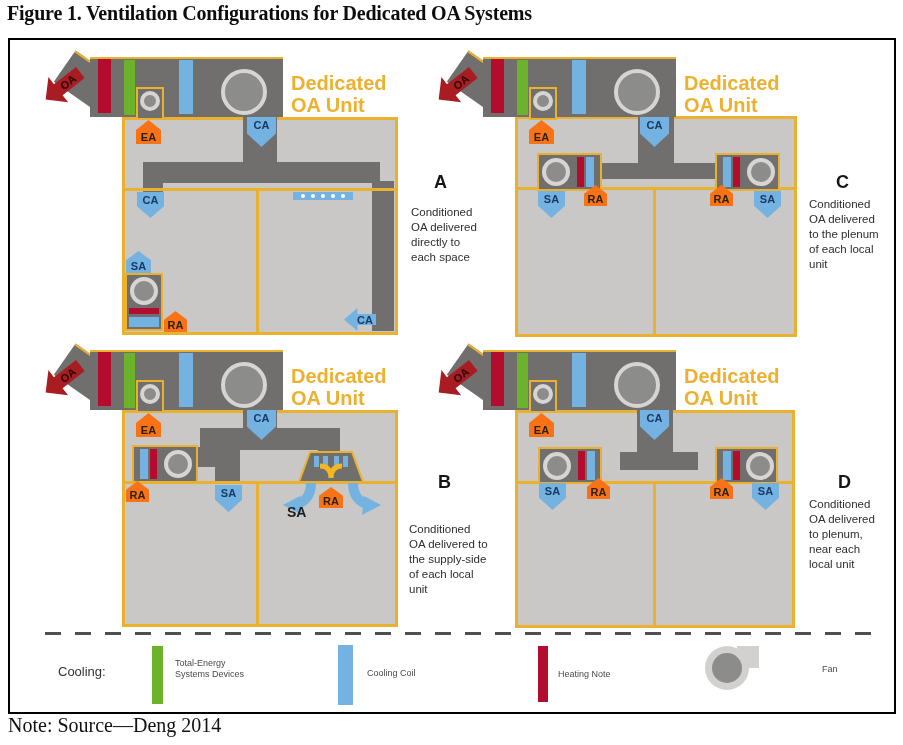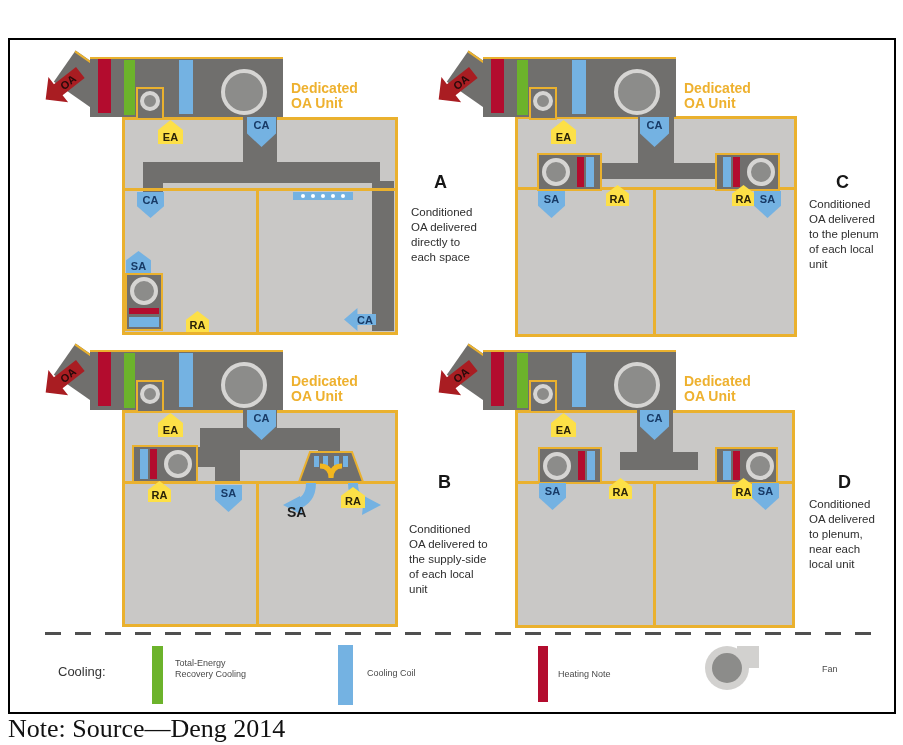--- a/index.html
+++ b/index.html
@@ -2,47 +2,47 @@
 <html><head>
 <meta charset="utf-8">
 <style>
   html,body{margin:0;padding:0;background:#fff;}
   .page{position:relative;width:903px;height:745px;background:#fff;overflow:hidden;
         font-family:"Liberation Sans",sans-serif;}
   .fig-title{position:absolute;left:7px;top:2px;font-family:"Liberation Serif",serif;
         font-weight:bold;font-size:20px;color:#0d0d0d;letter-spacing:-0.2px;}
   .fig{position:absolute;left:8px;top:38px;width:884px;height:672px;border:2px solid #000;background:#fff;}
   .note{position:absolute;left:8px;top:714px;font-family:"Liberation Serif",serif;
-        font-size:26px;color:#111;}
+        font-size:20px;color:#111;}
 
   
   .abs{position:absolute;}
   .duct{position:absolute;background:#706f6d;}
   .bldg{position:absolute;background:#c9c8c6;border:3px solid #eab12e;box-sizing:border-box;}
   .hline{position:absolute;height:3px;background:#eab12e;}
   .vline{position:absolute;width:3px;background:#eab12e;}
   .vbar{position:absolute;}
   .red{background:#b30c2e;} .green{background:#6cb32b;} .blue{background:#74b2e2;}
   .fan{position:absolute;border-radius:50%;border:4px solid #d6d5d3;background:#8c8c8a;box-sizing:border-box;}
 
   .oaunit{position:absolute;width:280px;height:92px;}
   .duct-main{position:absolute;left:0;top:0;width:193px;height:60px;background:#706f6d;
              border-top:2px solid #eab12e;box-sizing:border-box;}
   .intake{position:absolute;left:-30px;top:5px;width:52px;height:36px;background:#706f6d;
           transform:rotate(35deg);border-top:2px solid #eab12e;}
   .fanbox{position:absolute;left:46px;top:30px;width:28px;height:33px;background:#706f6d;
           border:2px solid #eab12e;box-sizing:border-box;}
-  .unit-title{position:absolute;left:201px;top:24px;width:96px;font-weight:bold;font-size:14px;
+  .unit-title{position:absolute;left:201px;top:16px;width:96px;font-weight:bold;font-size:20px;
               line-height:1.08;color:#eeb12f;}
   .oa-svg{position:absolute;left:-50px;top:6px;}
 
   .pent{position:absolute;clip-path:polygon(50% 0,100% 42%,100% 100%,0 100%,0 42%);
         display:flex;align-items:flex-end;justify-content:center;
         font-weight:bold;font-size:11px;line-height:1;padding-bottom:1px;box-sizing:border-box;}
-  .pent.gold{background:#fde047;color:#2a2208;margin-left:22px;}
+  .pent.gold{background:#f97316;color:#2a2208;}
   .pent.bluea{background:#74b2e2;color:#173a66;}
   .ar-down{position:absolute;clip-path:polygon(0 0,100% 0,100% 55%,50% 100%,0 55%);
         background:#74b2e2;color:#173a66;font-weight:bold;font-size:11px;text-align:center;
         padding-top:2px;box-sizing:border-box;}
   .ar-left{position:absolute;clip-path:polygon(0 50%,42% 0,42% 26%,100% 26%,100% 74%,42% 74%,42% 100%);
         background:#74b2e2;color:#173a66;font-weight:bold;font-size:11px;
         display:flex;align-items:center;justify-content:flex-end;padding-right:3px;box-sizing:border-box;}
 
   .lunit{position:absolute;background:#706f6d;border:2px solid #eab12e;box-sizing:border-box;}
   .diff{position:absolute;background:#74b2e2;display:flex;gap:6px;align-items:center;justify-content:center;}
@@ -58,20 +58,21 @@
   .lg-head{position:absolute;font-size:13px;color:#333;}
   .lg-fan-body{position:absolute;left:0;top:0;width:44px;height:44px;border-radius:50%;background:#d2d1cf;}
   .lg-fan-tab{position:absolute;right:0;top:0;width:22px;height:22px;background:#d2d1cf;}
   .lg-fan-wheel{position:absolute;left:7px;top:7px;width:30px;height:30px;border-radius:50%;background:#8c8c8a;}
   svg text{font-family:"Liberation Sans",sans-serif;}
 </style>
 </head>
 <body>
 
 <div class="page">
+  <div class="fig-title">Figure 1. Ventilation Configurations for Dedicated OA Systems</div>
 
   <div class="fig">
 
     <div>
       <div class="bldg" style="left:112px;top:77px;width:276px;height:218px"></div>
       <div class="duct" style="left:233px;top:77px;width:34px;height:47px"></div>
       <div class="duct" style="left:133px;top:122px;width:237px;height:21px"></div>
       <div class="duct" style="left:133px;top:141px;width:20px;height:11px"></div>
       <div class="duct" style="left:362px;top:141px;width:22px;height:150px"></div>
       <div class="hline" style="left:112px;top:148px;width:276px"></div>
@@ -311,21 +312,21 @@
 
       <div class="cap-letter" style="left:828px;top:432px">D</div>
       <div class="cap-desc" style="left:799px;top:457px;width:74px">Conditioned OA delivered to plenum, near each local unit</div>
     </div>
 
     <div>
       <div class="dashes" style="left:35px;top:592px;width:830px"></div>
       <div class="lg-head" style="left:48px;top:624px">Cooling:</div>
 
       <div class="vbar green" style="left:142px;top:606px;width:11px;height:58px"></div>
-      <div class="lg-label" style="left:165px;top:618px;width:82px">Total-Energy Recovery Cooling</div>
+      <div class="lg-label" style="left:165px;top:618px;width:82px">Total-Energy Systems Devices</div>
 
       <div class="vbar blue" style="left:328px;top:605px;width:15px;height:60px"></div>
       <div class="lg-label" style="left:357px;top:628px;width:70px">Cooling Coil</div>
 
       <div class="vbar red" style="left:528px;top:606px;width:10px;height:56px"></div>
       <div class="lg-label" style="left:548px;top:629px;width:70px">Heating Note</div>
 
       <div class="abs" style="left:695px;top:606px;width:54px;height:44px">
         <div class="lg-fan-tab"></div>
         <div class="lg-fan-body"></div>

